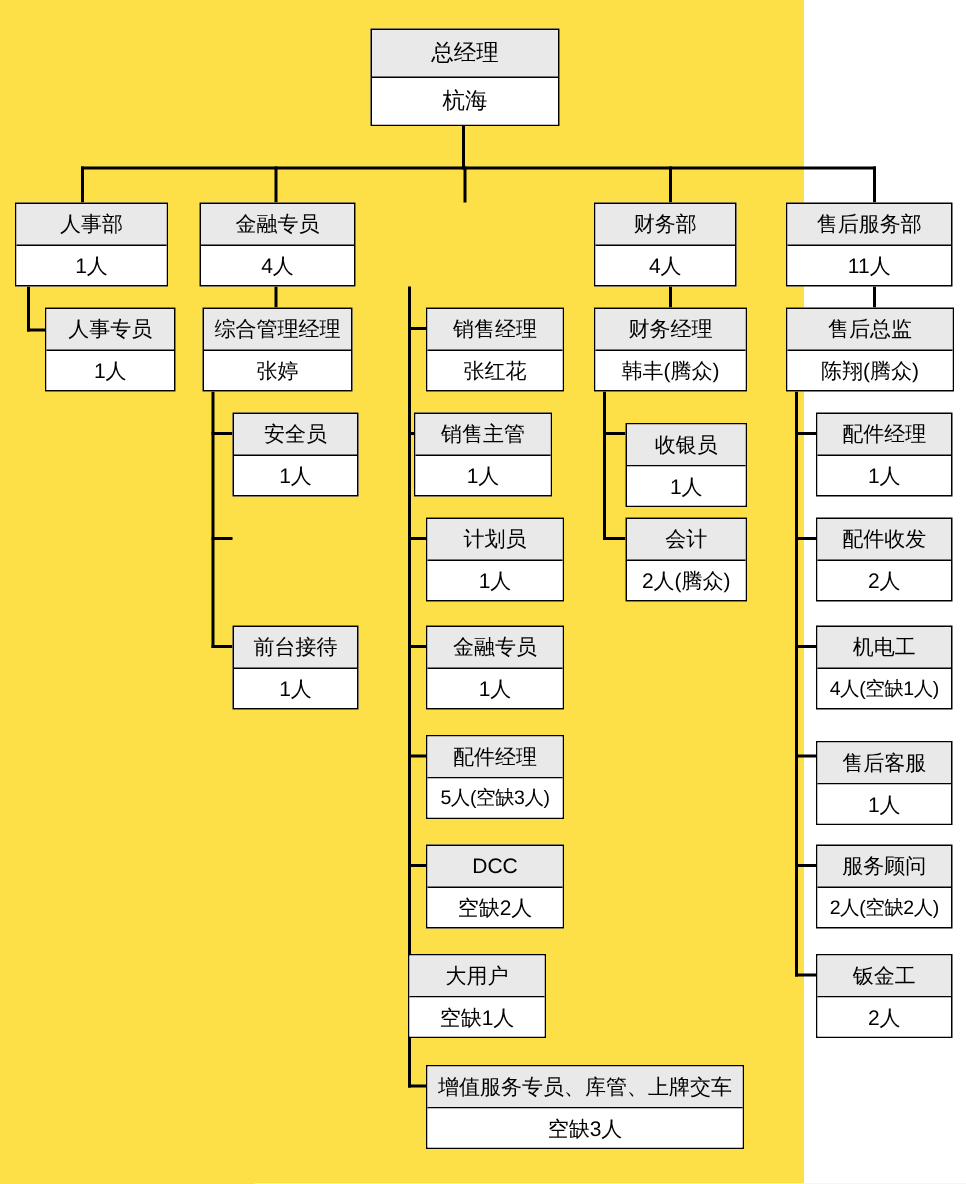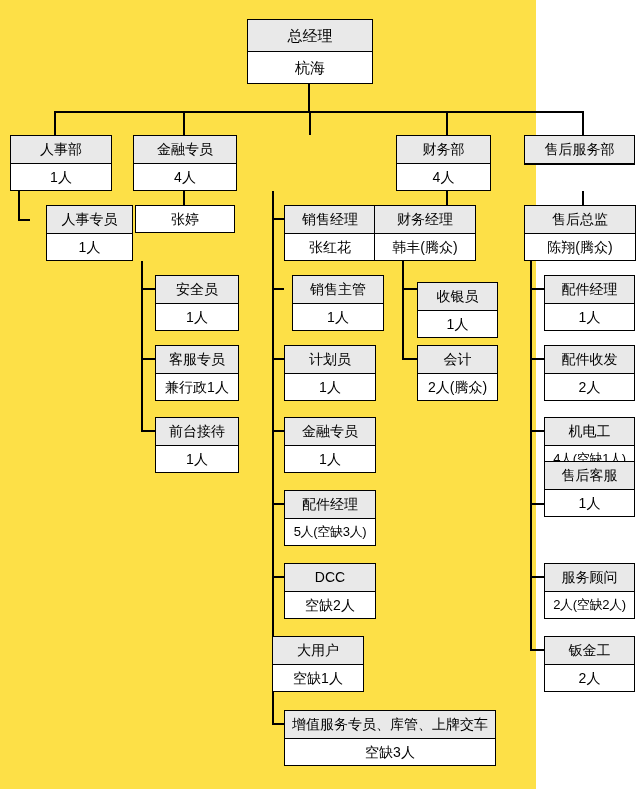--- a/index.html
+++ b/index.html
@@ -101,56 +101,54 @@
   <div class="node" style="left:133px;top:135px;width:102px">
     <div class="hd">金融专员</div>
     <div class="vl">4人</div>
   </div>
   <div class="node" style="left:396px;top:135px;width:93px">
     <div class="hd">财务部</div>
     <div class="vl">4人</div>
   </div>
   <div class="node" style="left:524px;top:135px;width:109px">
     <div class="hd">售后服务部</div>
-  </div>
-
-  <div class="node" style="left:46px;top:205px;width:85px">
+    <div class="vl">11人</div>
+  </div>
+
+  <div class="node" style="left:30px;top:205px;width:85px">
     <div class="hd">人事专员</div>
     <div class="vl">1人</div>
   </div>
   <div class="node" style="left:135px;top:205px;width:98px">
+    <div class="hd">综合管理经理</div>
     <div class="vl">张婷</div>
   </div>
   <div class="node" style="left:284px;top:205px;width:90px">
     <div class="hd">销售经理</div>
     <div class="vl">张红花</div>
   </div>
-  <div class="node" style="left:374px;top:205px;width:100px">
+  <div class="node" style="left:396px;top:205px;width:100px">
     <div class="hd">财务经理</div>
     <div class="vl">韩丰(腾众)</div>
   </div>
   <div class="node" style="left:524px;top:205px;width:110px">
     <div class="hd">售后总监</div>
     <div class="vl">陈翔(腾众)</div>
   </div>
 
   <div class="node" style="left:155px;top:275px;width:82px">
     <div class="hd">安全员</div>
     <div class="vl">1人</div>
   </div>
-  <div class="node" style="left:155px;top:345px;width:82px">
-    <div class="hd">客服专员</div>
-    <div class="vl">兼行政1人</div>
-  </div>
   <div class="node" style="left:155px;top:417px;width:82px">
     <div class="hd">前台接待</div>
     <div class="vl">1人</div>
   </div>
 
-  <div class="node" style="left:292px;top:275px;width:90px">
+  <div class="node" style="left:276px;top:275px;width:90px">
     <div class="hd">销售主管</div>
     <div class="vl">1人</div>
   </div>
   <div class="node" style="left:284px;top:345px;width:90px">
     <div class="hd">计划员</div>
     <div class="vl">1人</div>
   </div>
   <div class="node" style="left:284px;top:417px;width:90px">
     <div class="hd">金融专员</div>
     <div class="vl">1人</div>
@@ -186,21 +184,21 @@
     <div class="vl">1人</div>
   </div>
   <div class="node" style="left:544px;top:345px;width:89px">
     <div class="hd">配件收发</div>
     <div class="vl">2人</div>
   </div>
   <div class="node" style="left:544px;top:417px;width:89px">
     <div class="hd">机电工</div>
     <div class="vl fit">4人(空缺1人)</div>
   </div>
-  <div class="node" style="left:544px;top:461px;width:89px">
+  <div class="node" style="left:544px;top:494px;width:89px">
     <div class="hd">售后客服</div>
     <div class="vl">1人</div>
   </div>
   <div class="node" style="left:544px;top:563px;width:89px">
     <div class="hd">服务顾问</div>
     <div class="vl fit">2人(空缺2人)</div>
   </div>
   <div class="node" style="left:544px;top:636px;width:89px">
     <div class="hd">钣金工</div>
     <div class="vl">2人</div>

